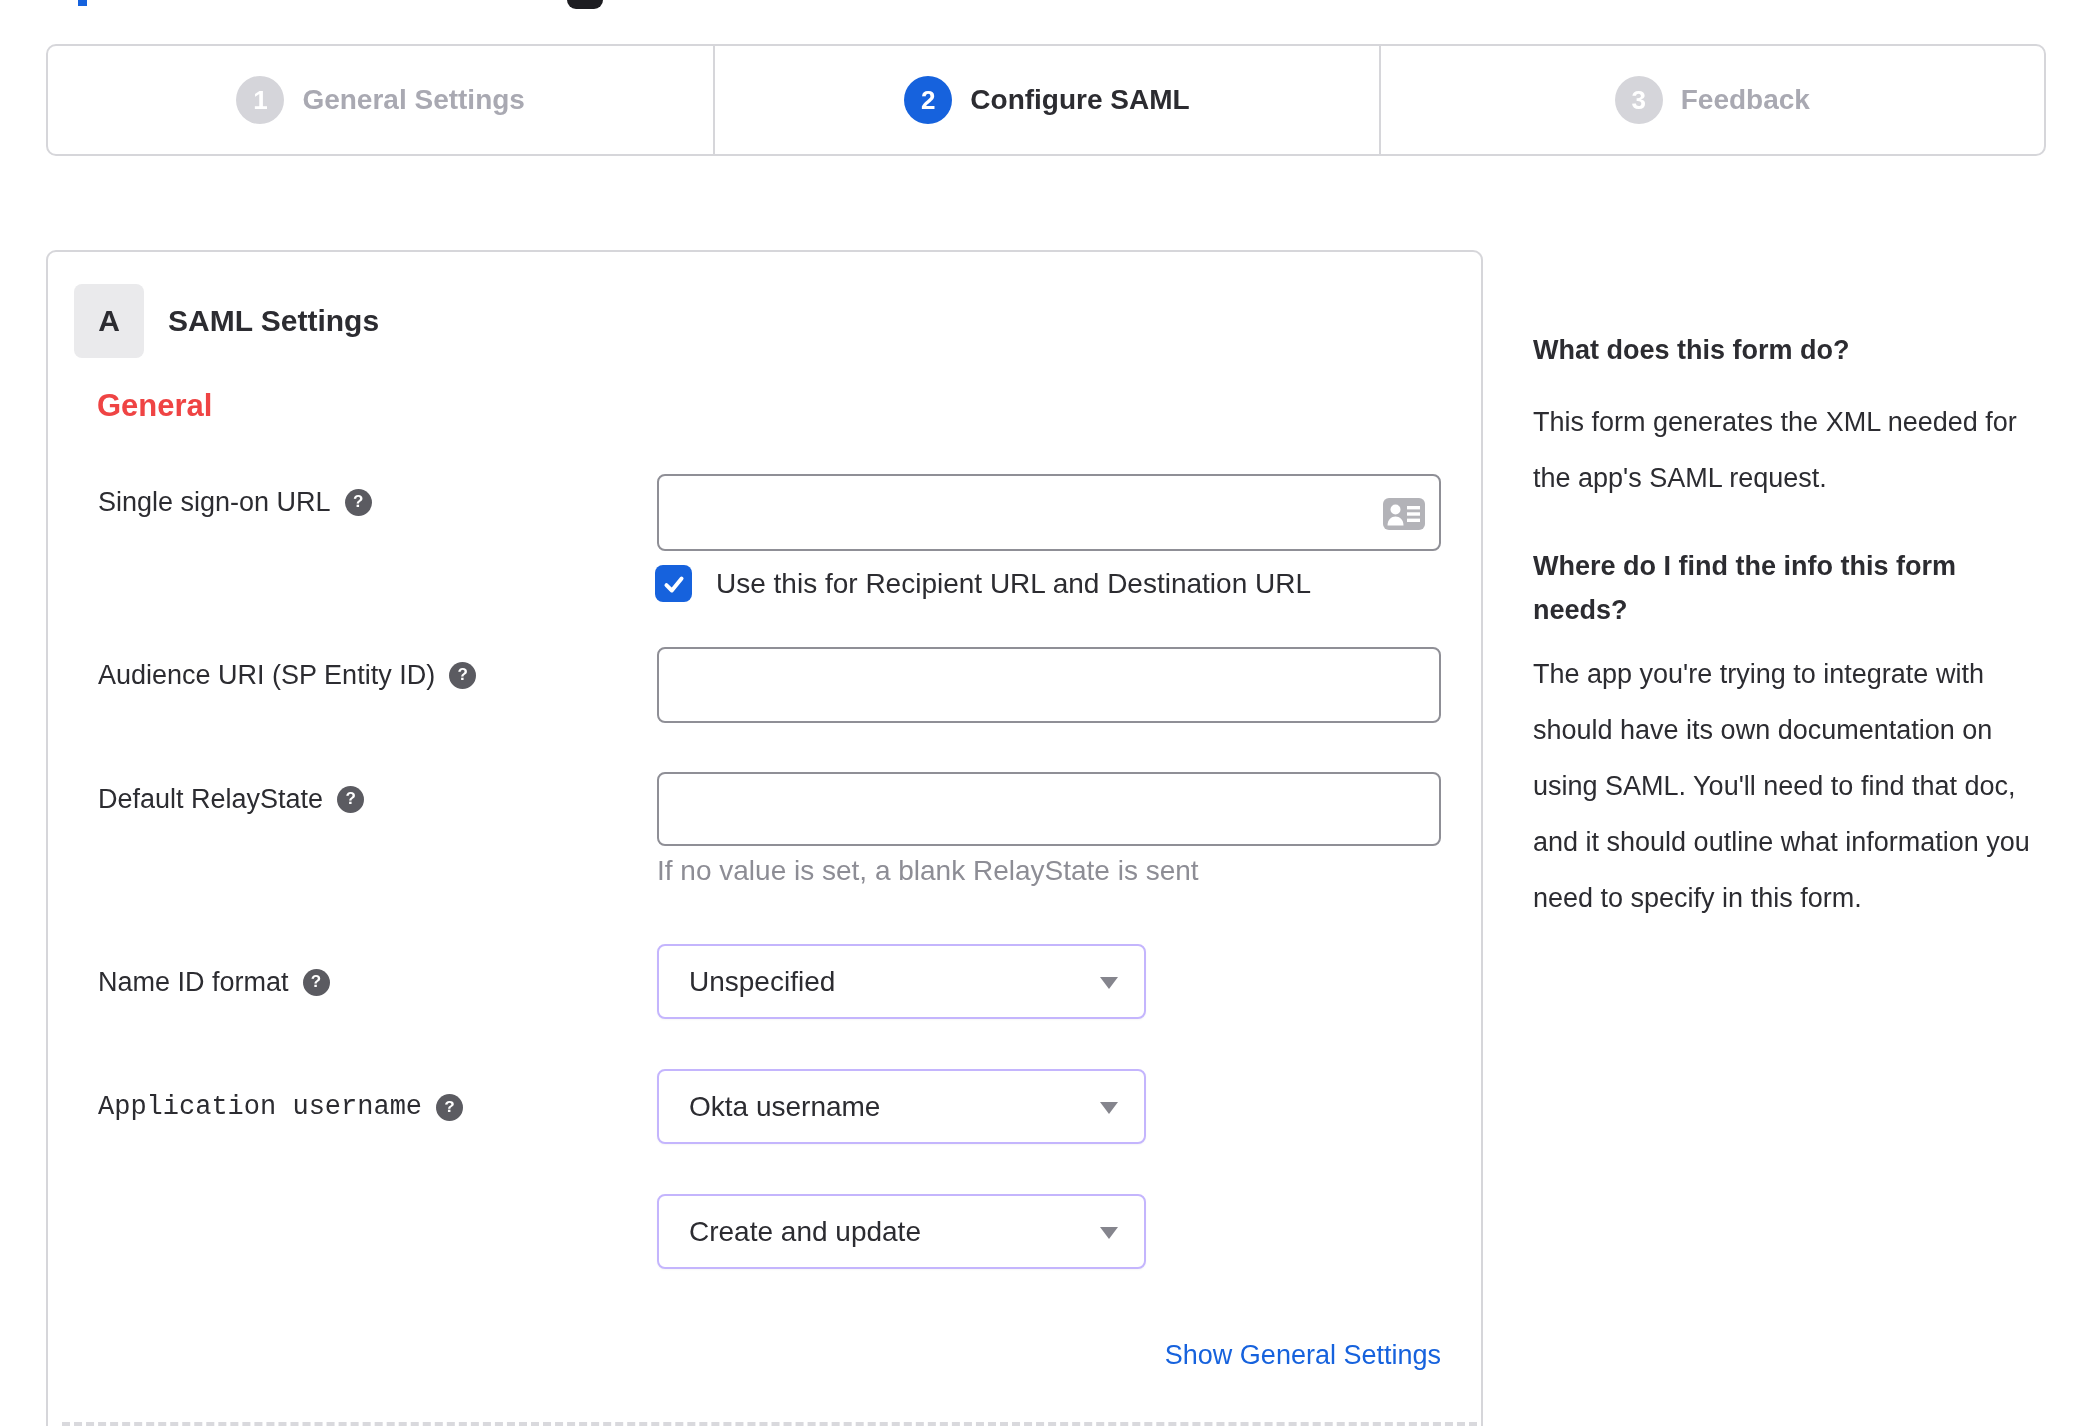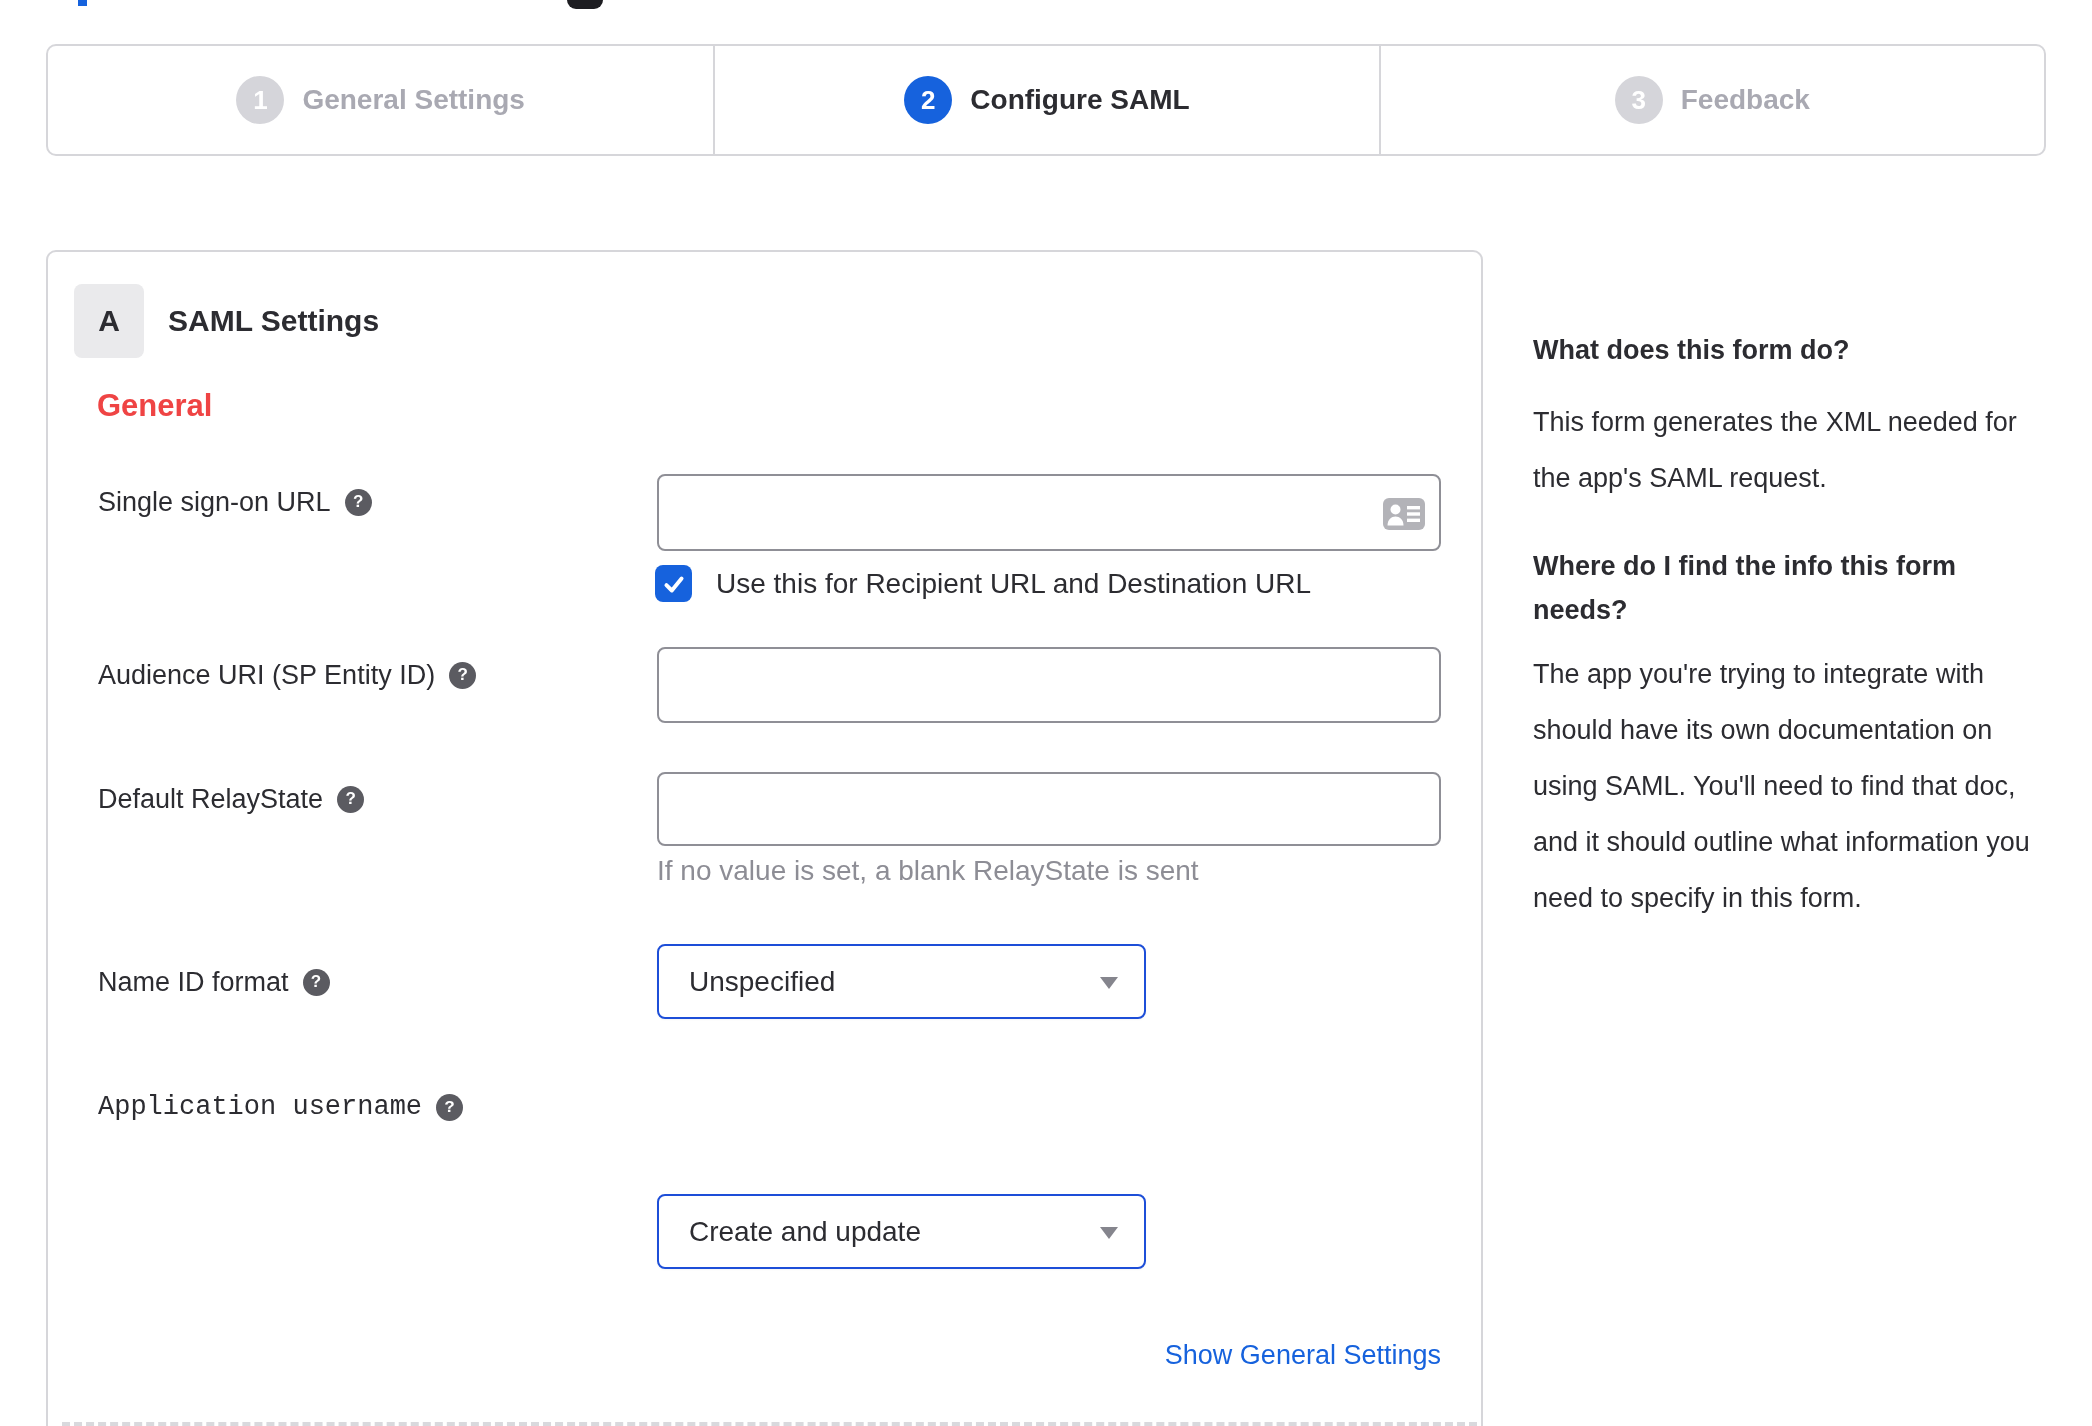--- a/index.html
+++ b/index.html
@@ -98,21 +98,21 @@
   .checkbox svg { width: 26px; height: 26px; }
   .checkbox-label { font-size: 28px; color: #2c2c31; }
 
   .hint {
     position: absolute; left: 609px; top: 603px;
     font-size: 28px; color: #8d8d95;
   }
 
   .select {
     position: absolute; left: 609px; width: 489px; height: 75px;
-    border: 2px solid #1d4ed8; border-radius: 8px; background: #fff;
+    border: 2px solid #c4b5fd; border-radius: 8px; background: #fff;
     display: flex; align-items: center;
     padding-left: 30px; font-size: 28px; color: #2c2c31;
     box-shadow: 0 1px 2px rgba(0,0,0,0.04); cursor: pointer;
   }
   .select .caret {
     position: absolute; right: 26px; top: 50%; margin-top: -5px;
     width: 0; height: 0;
     border-left: 9px solid transparent; border-right: 9px solid transparent;
     border-top: 12px solid #85858d;
   }
@@ -206,20 +206,24 @@
   </div>
   <div class="select" style="top:692px;">
     <span>Unspecified</span>
     <span class="caret"></span>
   </div>
 
   <div class="field-label" style="top:835px;font-family:Liberation Mono, monospace;">
     <span>Application username</span>
     <span class="help-icon">?</span>
   </div>
+  <div class="select" style="top:817px;">
+    <span>Okta username</span>
+    <span class="caret"></span>
+  </div>
 
   <div class="select" style="top:942px;">
     <span>Create and update</span>
     <span class="caret"></span>
   </div>
 
   <a class="advanced-link">Show General Settings</a>
 
   <div class="bottom-dashes"></div>
 </div>

